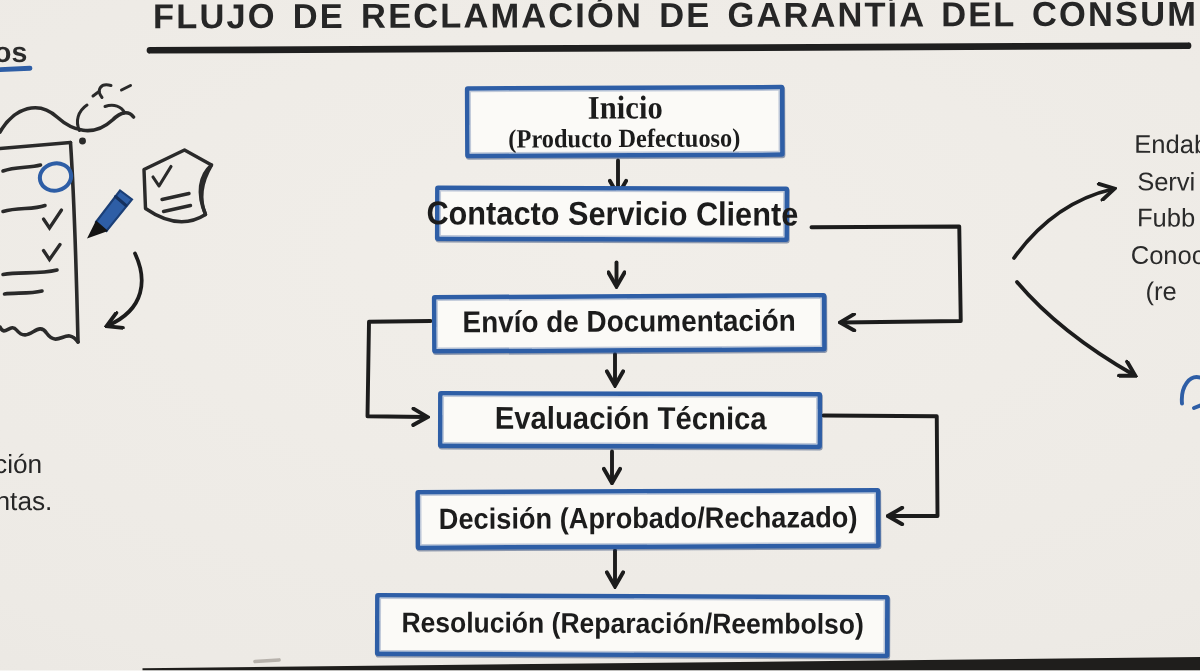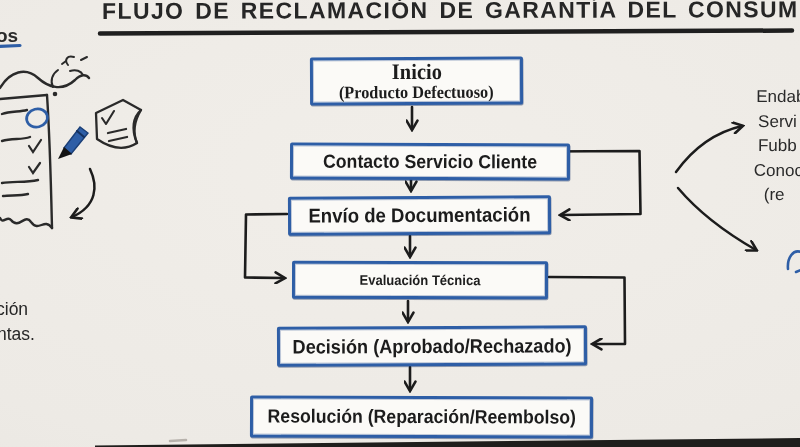--- a/index.html
+++ b/index.html
@@ -20,23 +20,23 @@
   .node{
     position:absolute;z-index:3;box-sizing:border-box;
     background:#fbfaf7;border:3px solid #2e5ea6;border-radius:2px;
     box-shadow:inset 0 0 0 1px rgba(38,77,140,0.28), 0.5px 1px 0 rgba(23,52,105,0.45);
     display:flex;flex-direction:column;align-items:center;justify-content:center;
     color:#1c1c1c;font-weight:bold;
   }
   .node span{white-space:nowrap;transform:scaleX(0.93);transform-origin:center;display:block;line-height:1.05;}
   .n1{left:310px;top:57px;width:213px;height:48px;font-size:22px;transform:rotate(-0.25deg);font-family:Liberation Serif, serif;}
   .n1 .sub{font-size:17.5px;margin-top:0px;}
-  .n2{left:290px;top:143px;width:280px;height:37px;font-size:19px;transform:rotate(0.2deg);}
+  .n2{left:290px;top:124px;width:236px;height:37px;font-size:22px;transform:rotate(0.2deg);}
   .n3{left:288px;top:196px;width:263px;height:39px;font-size:20px;transform:rotate(-0.3deg);}
-  .n4{left:292px;top:261px;width:256px;height:38px;font-size:14px;transform:rotate(0.15deg);}
+  .n4{left:292px;top:261px;width:256px;height:38px;font-size:21px;transform:rotate(0.15deg);}
   .n5{left:277px;top:326px;width:310px;height:40px;font-size:19.5px;transform:rotate(-0.25deg);}
   .n6{left:250px;top:396px;width:343px;height:42px;font-size:19px;transform:rotate(0.2deg);}
 
   .tl-frag{position:absolute;left:-4px;top:25px;z-index:2;font-size:19px;font-weight:bold;color:#2b2b2b;}
   .lfrag{position:absolute;z-index:2;font-size:17.5px;color:#262626;white-space:nowrap;}
   .lf1{left:-4px;top:299px;}
   .lf2{left:-3px;top:324px;}
 
   .rmargin{position:absolute;left:754px;top:85px;z-index:2;font-size:17px;line-height:24.5px;
     color:#2a2a2a;white-space:nowrap;transform:rotate(0.3deg);}

